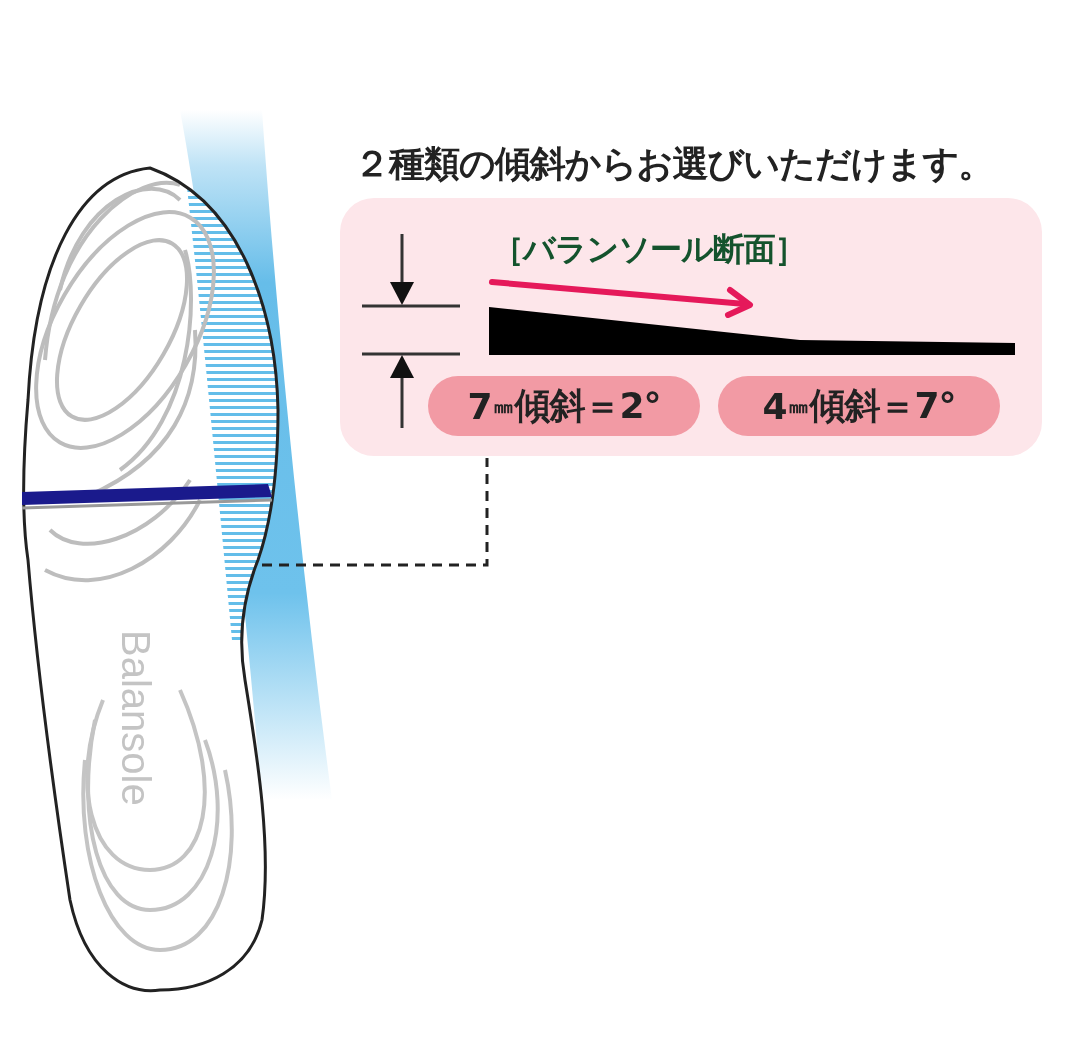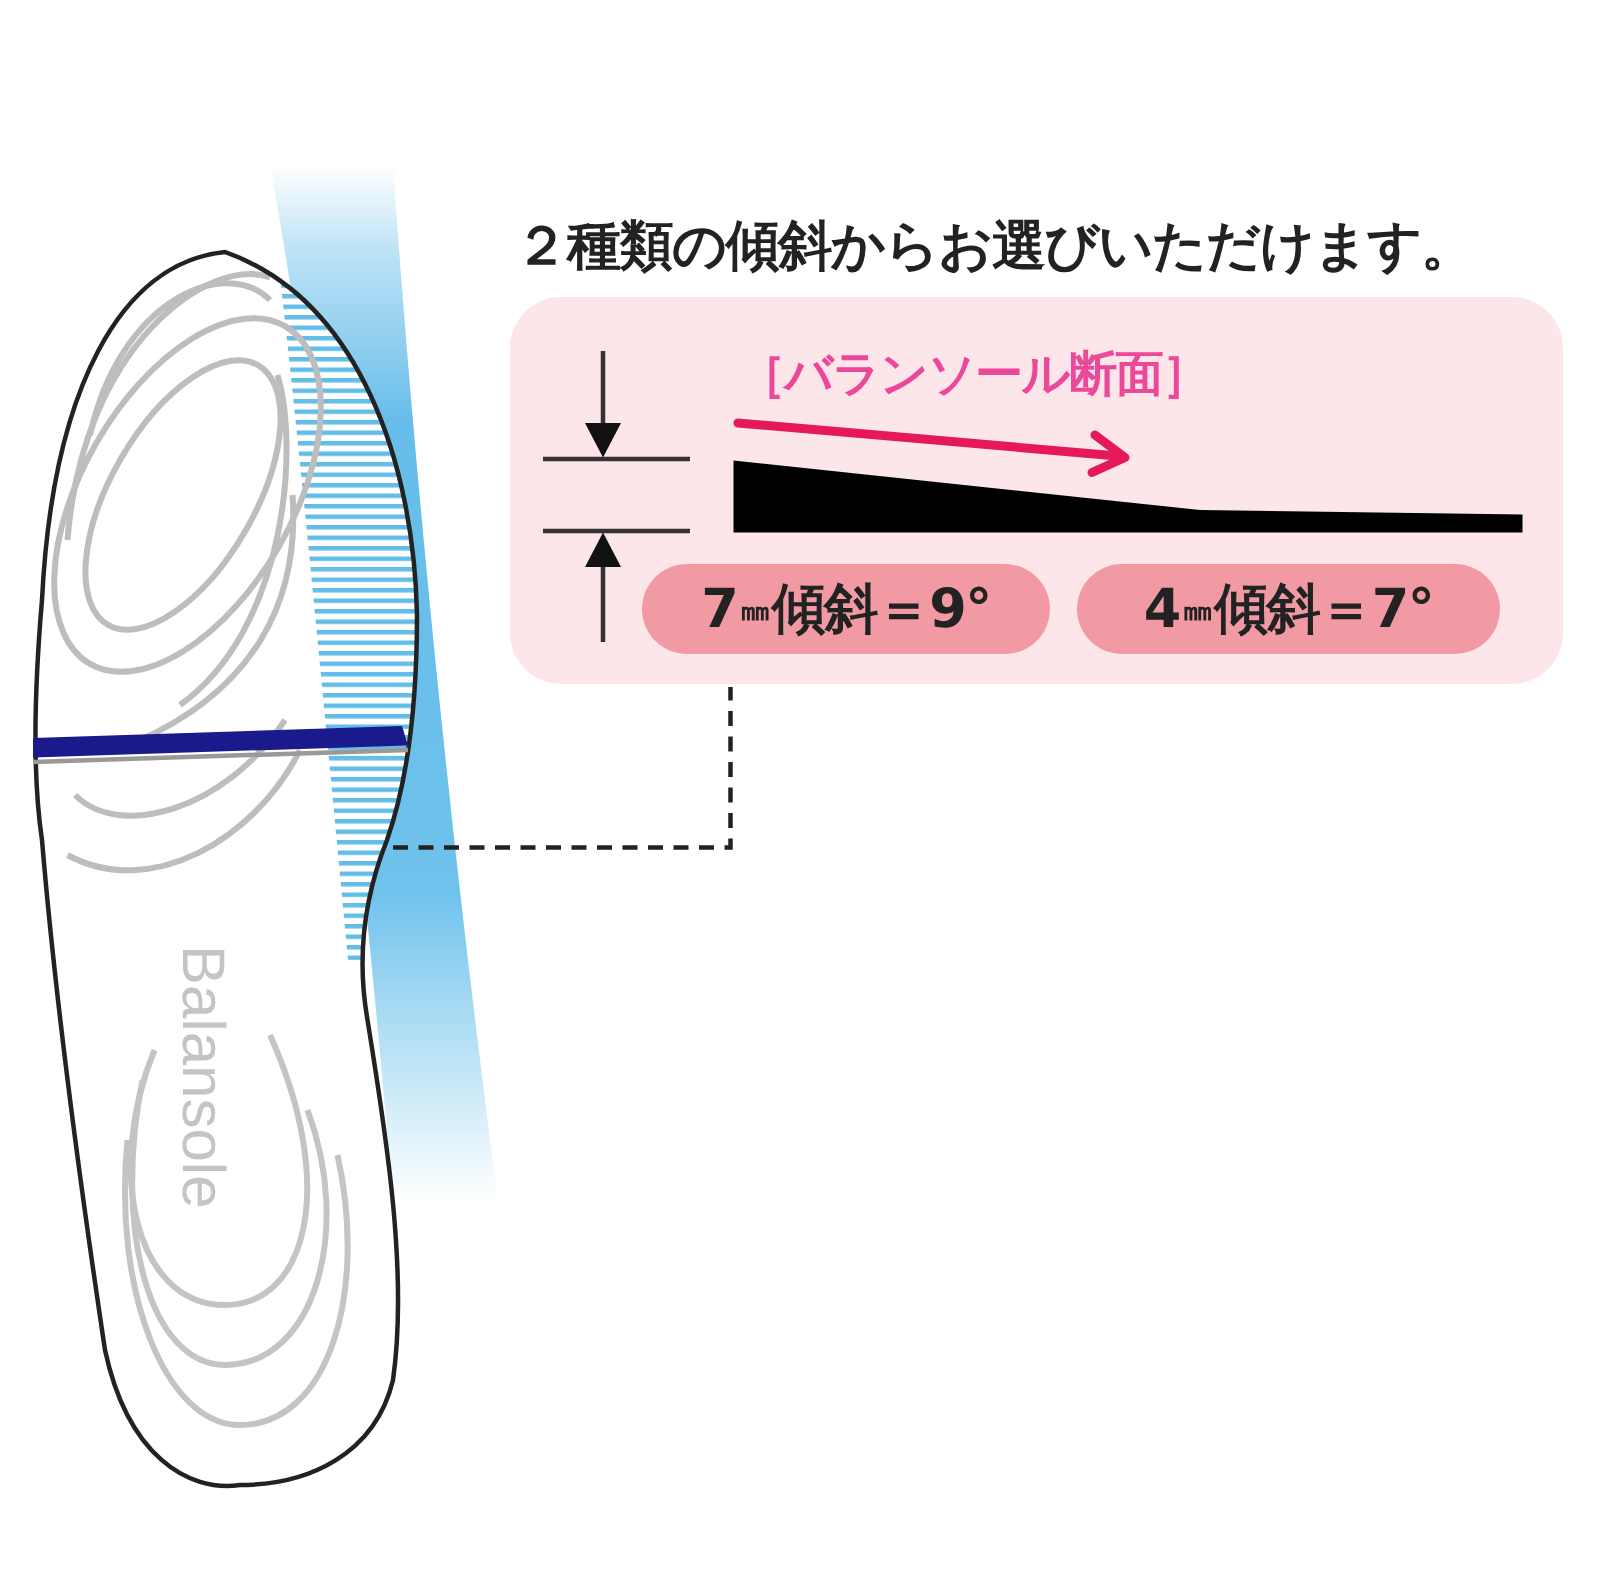--- a/index.html
+++ b/index.html
@@ -1,24 +1,24 @@
 <!DOCTYPE html>
 <html><head>
 <meta charset="utf-8">
 <style>
   html, body { margin: 0; padding: 0; background: #ffffff; }
   body { width: 1080px; height: 1046px; position: relative; overflow: hidden;
          font-family: "DejaVu Sans", "Liberation Sans", sans-serif; }
   .canvas { position: absolute; left: 0; top: 0; width: 1080px; height: 1046px; }
-  .headline { position: absolute; left: 343px; top: 140px; font-size: 36px; font-weight: bold;
+  .headline { position: absolute; left: 354px; top: 140px; font-size: 36px; font-weight: bold;
               color: #222; letter-spacing: -1px; white-space: nowrap; }
   .panel { position: absolute; left: 340px; top: 198px; width: 702px; height: 258px;
            background: #fde6ea; border-radius: 34px; }
   .section-title { position: absolute; left: 492px; top: 228px; font-size: 32px; font-weight: bold;
-                   color: #ec4899; letter-spacing: -1px; white-space: nowrap; }
+                   color: #14532d; letter-spacing: -1px; white-space: nowrap; }
   .pill { position: absolute; top: 376px; height: 60px; border-radius: 30px; background: #f29aa4;
           display: flex; align-items: center; justify-content: center;
           font-size: 36px; font-weight: bold; color: #222; white-space: nowrap; letter-spacing: -1px; }
   .pill-a { left: 428px; width: 272px; }
   .pill-b { left: 718px; width: 282px; }
   .pill .unit { font-size: 20px; margin: 0 2px; }
   svg { position: absolute; left: 0; top: 0; }
 </style>
 </head>
 <body>
@@ -98,21 +98,21 @@
 
     <g>
       <line x1="492" y1="282" x2="745" y2="304" stroke="#e5195a" stroke-width="6" stroke-linecap="round"></line>
       <polyline points="730,290 750,305 728,315" fill="none" stroke="#e5195a" stroke-width="6" stroke-linecap="round" stroke-linejoin="round"></polyline>
     </g>
   </svg>
 
   <div class="pill pill-a">
     <span>7</span>
     <span class="unit">㎜</span>
-    <span>傾斜＝9°</span>
+    <span>傾斜＝2°</span>
   </div>
   <div class="pill pill-b">
     <span>4</span>
     <span class="unit">㎜</span>
     <span>傾斜＝7°</span>
   </div>
 
 </div>
 
 </body></html>

